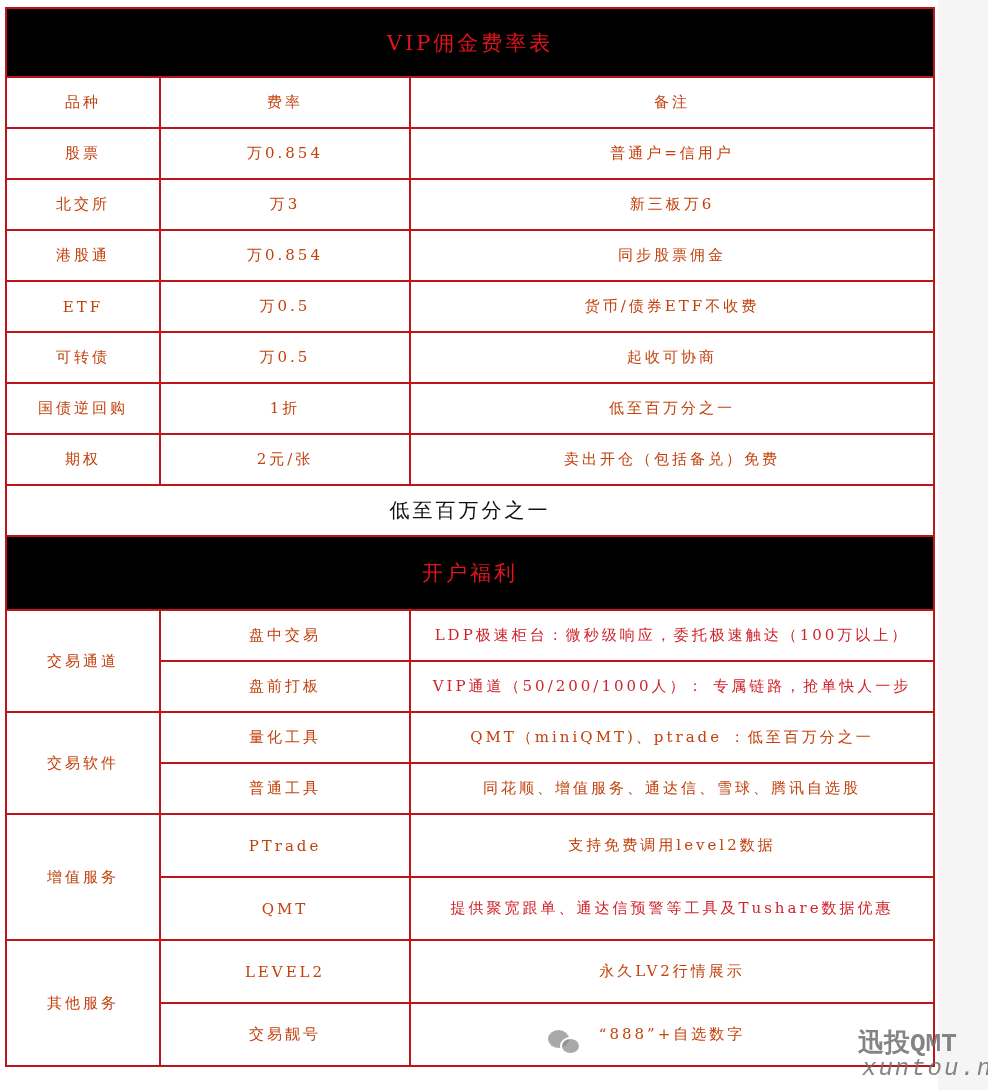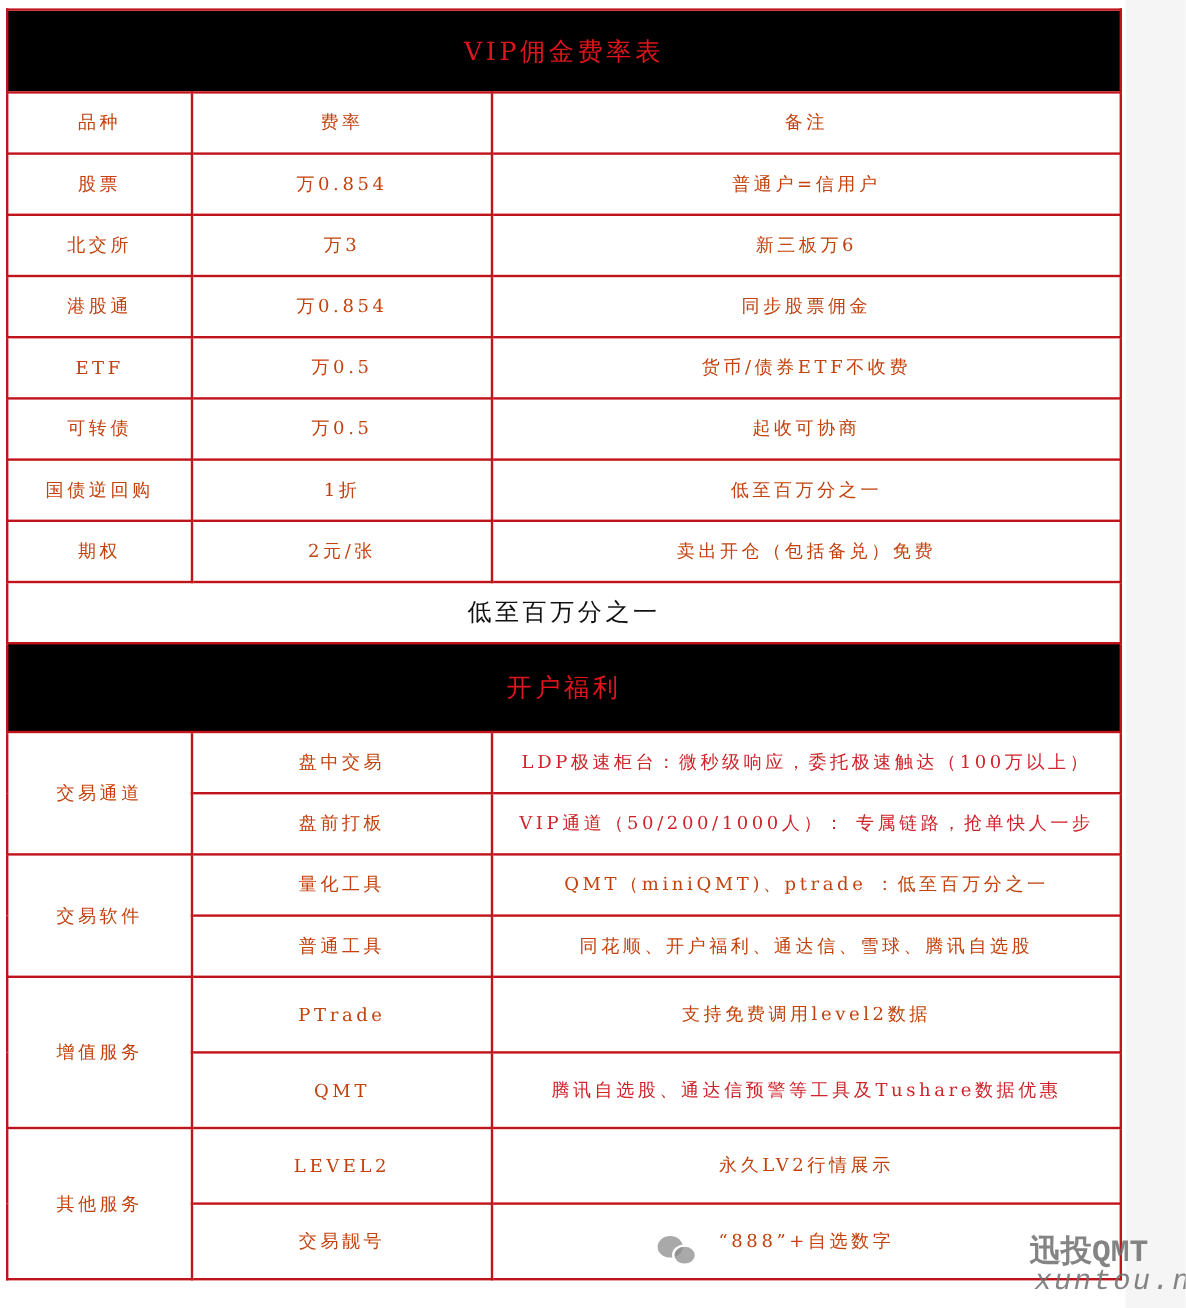--- a/index.html
+++ b/index.html
@@ -188,31 +188,31 @@
         <td class="red-text">VIP通道（50/200/1000人）： 专属链路，抢单快人一步</td>
       </tr>
 
       <tr class="r53">
         <td rowspan="2">交易软件</td>
         <td>量化工具</td>
         <td>QMT（miniQMT)、ptrade  ：低至百万分之一</td>
       </tr>
       <tr class="r53">
         <td>普通工具</td>
-        <td>同花顺、开户福利、通达信、雪球、腾讯自选股</td>
+        <td>同花顺、增值服务、通达信、雪球、腾讯自选股</td>
       </tr>
 
       <tr class="r65">
         <td rowspan="2">增值服务</td>
         <td>PTrade</td>
         <td>支持免费调用level2数据</td>
       </tr>
       <tr class="r65">
         <td>QMT</td>
-        <td class="red-text">腾讯自选股、通达信预警等工具及Tushare数据优惠</td>
+        <td class="red-text">提供聚宽跟单、通达信预警等工具及Tushare数据优惠</td>
       </tr>
 
       <tr class="r65">
         <td rowspan="2">其他服务</td>
         <td>LEVEL2</td>
         <td>永久LV2行情展示</td>
       </tr>
       <tr class="r65">
         <td>交易靓号</td>
         <td>“888”+自选数字</td>

